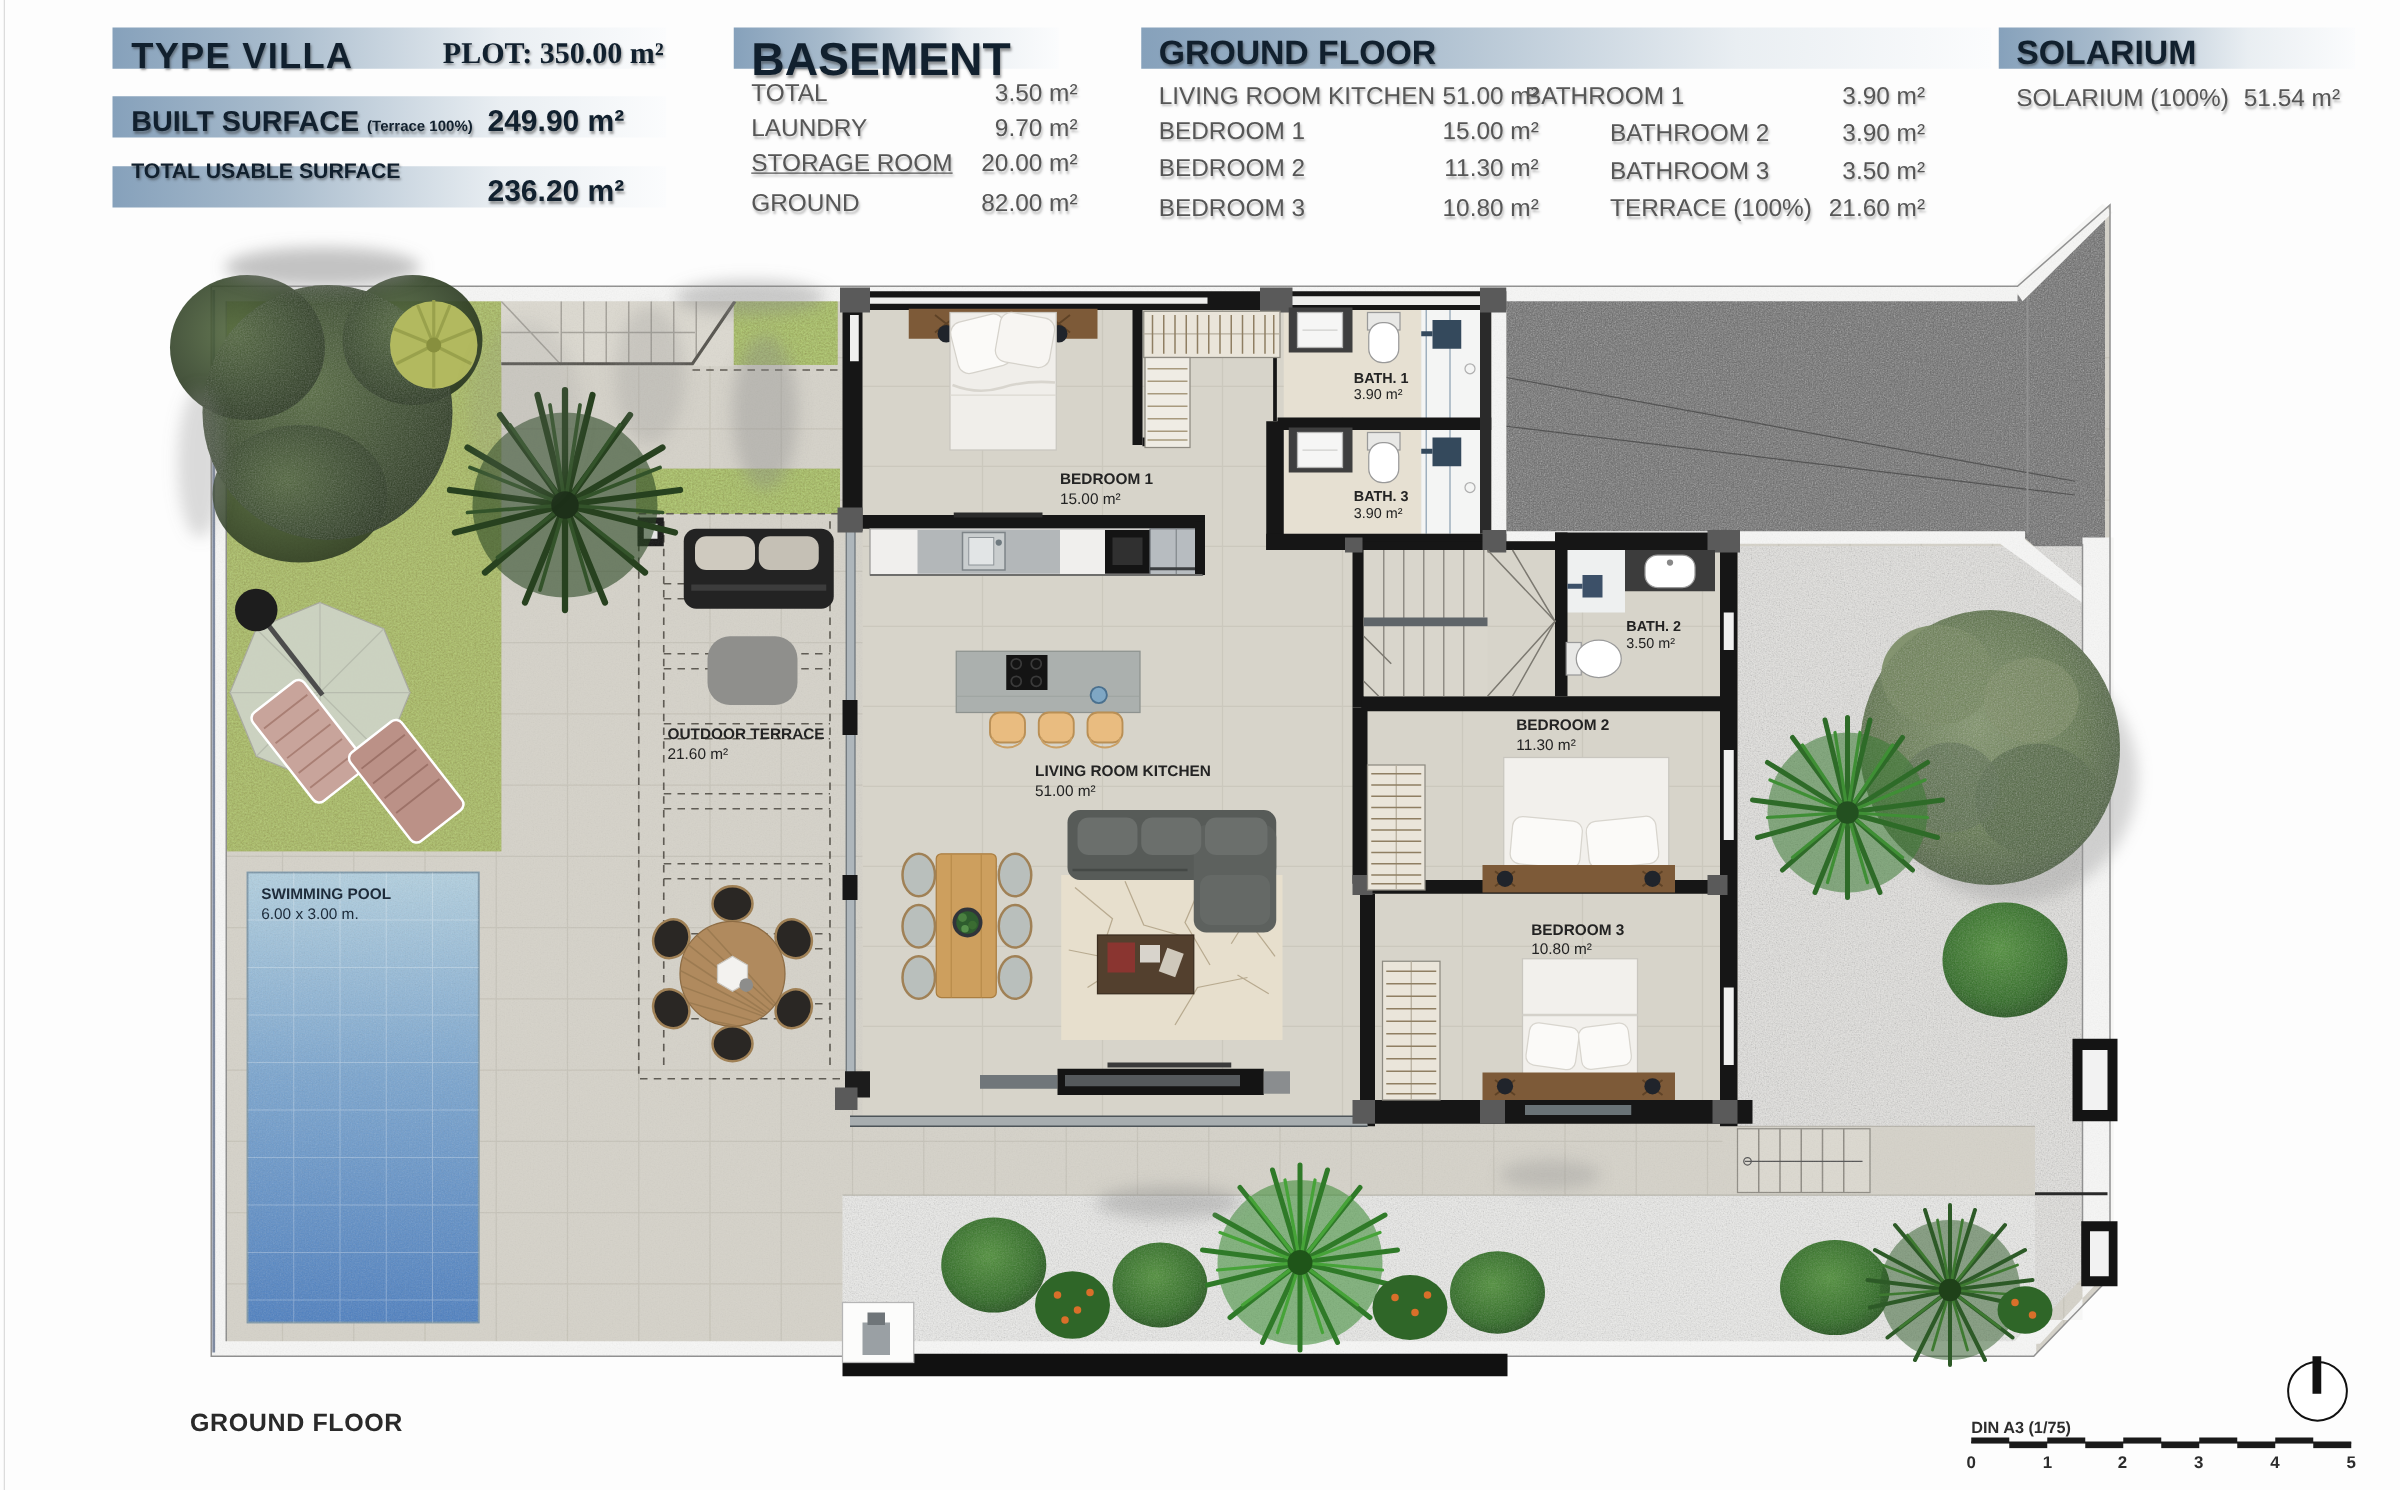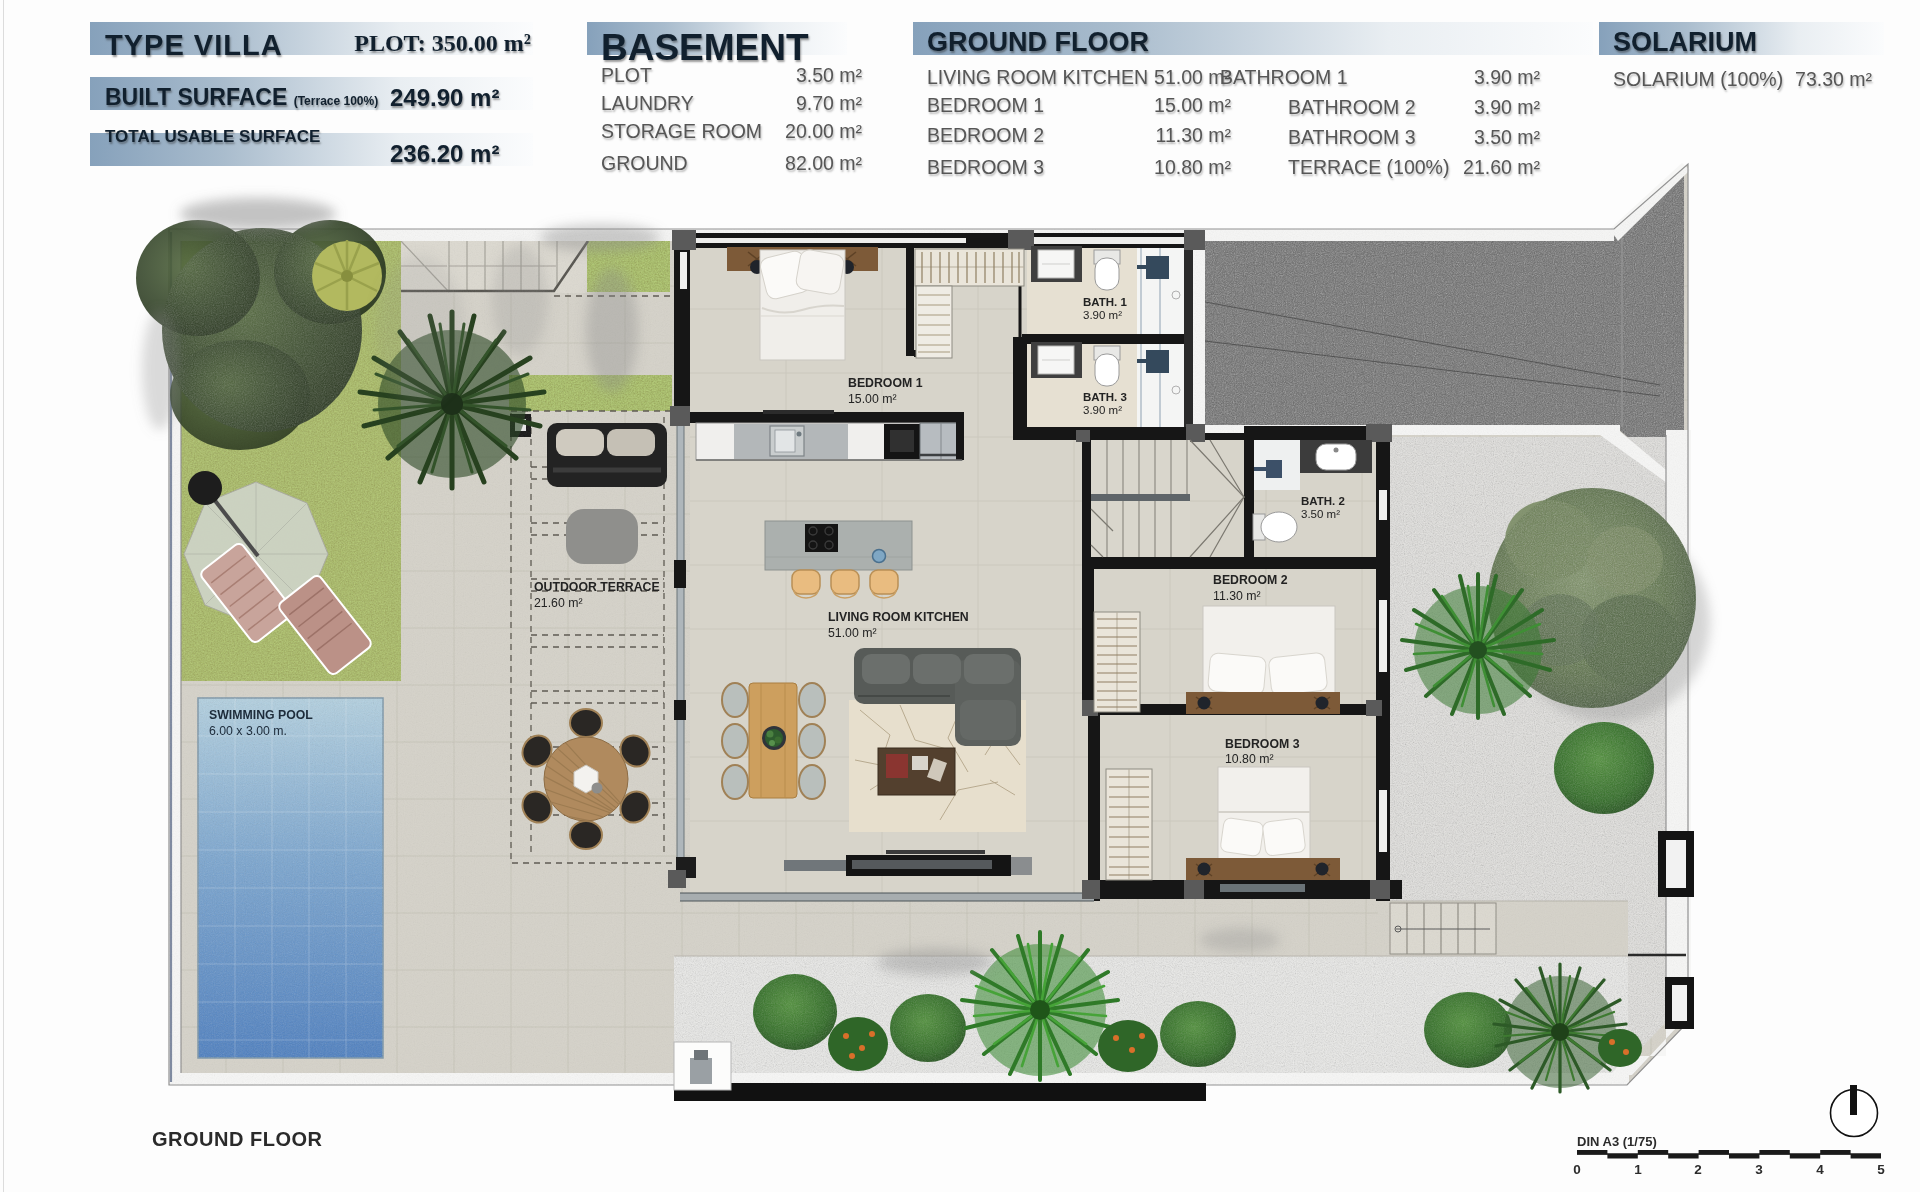--- a/index.html
+++ b/index.html
@@ -33,25 +33,25 @@
 <div class="abs hdr" style="left:105px;top:84px;font-size:23px;">BUILT SURFACE <span style="font-size:12px;">(Terrace 100%)</span></div>
 
 <div class="abs hdr" style="left:390px;top:84px;font-size:24px;width:141px;">249.90 m²</div>
 
 <div class="abs hdr" style="left:105px;top:127px;font-size:17px;">TOTAL USABLE SURFACE</div>
 
 <div class="abs hdr" style="left:390px;top:140px;font-size:24px;width:141px;">236.20 m²</div>
 
 <div class="abs hdr" style="left:601px;top:27px;font-size:37px;">BASEMENT</div>
 
-<div class="abs row" style="left:601px;top:64px;">PLOT</div>
+<div class="abs row" style="left:601px;top:64px;">TOTAL</div>
 <div class="abs row val" style="left:700px;top:64px;width:162px;">3.50 m²</div>
 <div class="abs row" style="left:601px;top:92px;">LAUNDRY</div>
 <div class="abs row val" style="left:700px;top:92px;width:162px;">9.70 m²</div>
-<div class="abs row" style="left:601px;top:120px;">STORAGE ROOM</div>
+<div class="abs row" style="left:601px;top:120px;text-decoration:underline;">STORAGE ROOM</div>
 <div class="abs row val" style="left:700px;top:120px;width:162px;">20.00 m²</div>
 <div class="abs row" style="left:601px;top:152px;">GROUND</div>
 <div class="abs row val" style="left:700px;top:152px;width:162px;">82.00 m²</div>
 
 <div class="abs hdr" style="left:927px;top:27px;font-size:27px;">GROUND FLOOR</div>
 
 <div class="abs row" style="left:927px;top:66px;">LIVING ROOM KITCHEN</div>
 <div class="abs row val" style="left:1100px;top:66px;width:131px;">51.00 m²</div>
 <div class="abs row" style="left:927px;top:94px;">BEDROOM 1</div>
 <div class="abs row val" style="left:1100px;top:94px;width:131px;">15.00 m²</div>
@@ -65,21 +65,21 @@
 <div class="abs row" style="left:1288px;top:96px;">BATHROOM 2</div>
 <div class="abs row val" style="left:1420px;top:96px;width:120px;">3.90 m²</div>
 <div class="abs row" style="left:1288px;top:126px;">BATHROOM 3</div>
 <div class="abs row val" style="left:1420px;top:126px;width:120px;">3.50 m²</div>
 <div class="abs row" style="left:1288px;top:156px;">TERRACE (100%)</div>
 <div class="abs row val" style="left:1420px;top:156px;width:120px;">21.60 m²</div>
 
 <div class="abs hdr" style="left:1613px;top:27px;font-size:27px;">SOLARIUM</div>
 
 <div class="abs row" style="left:1613px;top:68px;">SOLARIUM (100%)</div>
-<div class="abs row val" style="left:1750px;top:68px;width:122px;">73.30 m²</div>
+<div class="abs row val" style="left:1750px;top:68px;width:122px;">51.54 m²</div>
 
 <div class="abs" style="left:152px;top:1128px;font-size:20px;font-weight:700;color:#2a2a2a;letter-spacing:0.5px;">GROUND FLOOR</div>
 
 <svg class="abs" style="left:0;top:0" width="1920" height="1192" viewBox="0 0 1920 1192">
 <defs>
 <linearGradient id="poolG" x1="0" y1="0" x2="0" y2="1">
  <stop offset="0" stop-color="#b2d0e0"></stop>
         <stop offset="0.45" stop-color="#7aa5cf"></stop>
         <stop offset="1" stop-color="#4d7fc0"></stop>
 </linearGradient>

